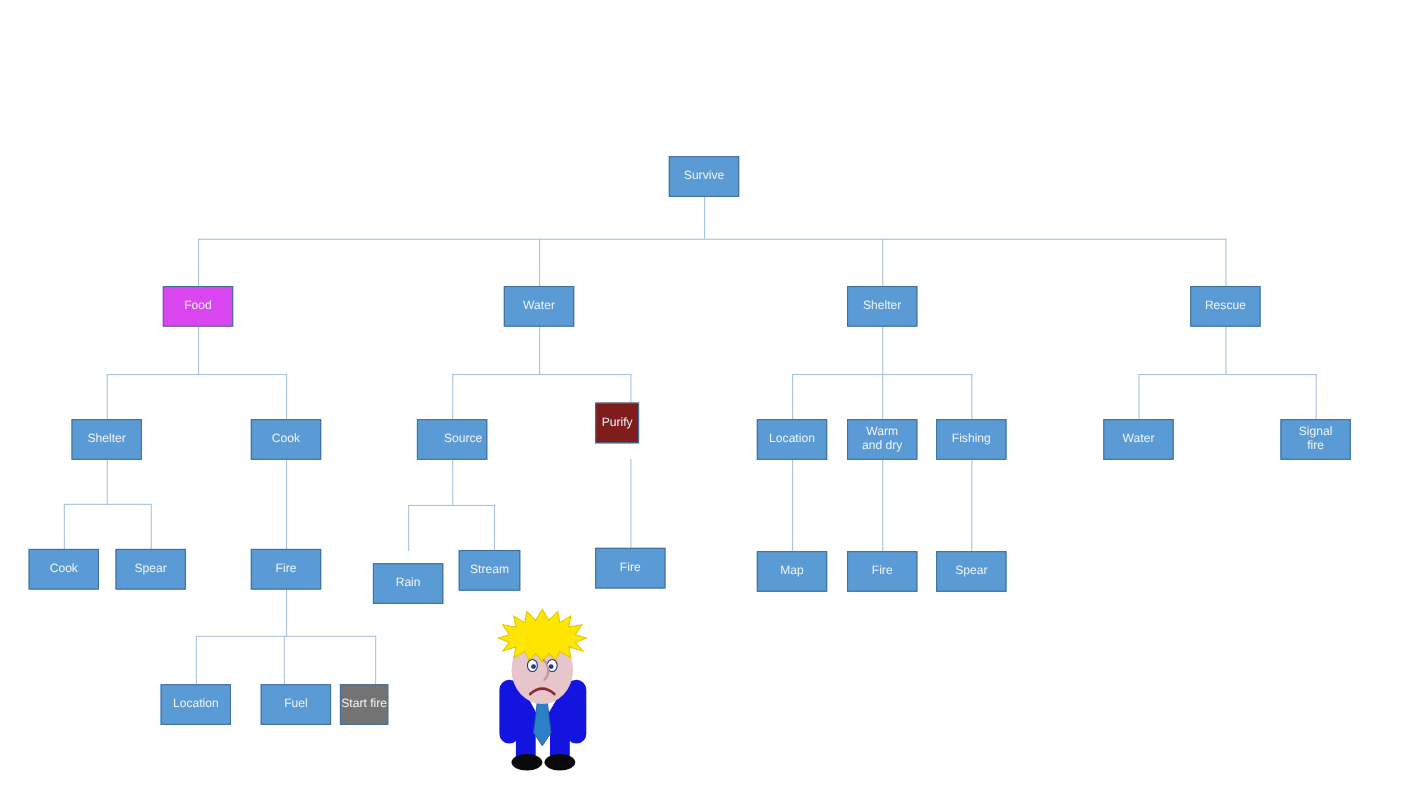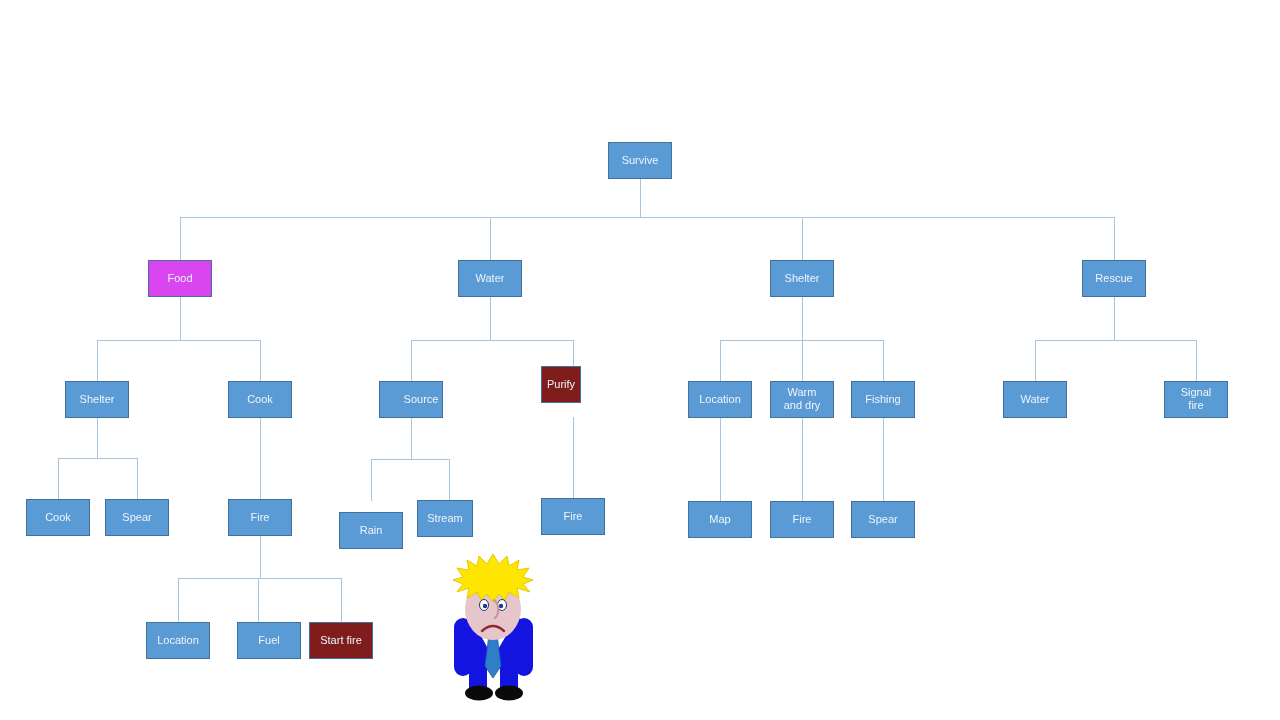--- a/index.html
+++ b/index.html
@@ -96,21 +96,21 @@
       <div class="node" style="left: 105px; top: 498.5px; width: 64px; height: 37px; background: rgb(91, 155, 213); border-color: rgb(65, 113, 156); color: rgb(238, 244, 251);">Spear</div>
       <div class="node" style="left: 228px; top: 498.5px; width: 64px; height: 37px; background: rgb(91, 155, 213); border-color: rgb(65, 113, 156); color: rgb(238, 244, 251);">Fire</div>
       <div class="node" style="left: 339px; top: 499.5px; width: 64px; height: 37px; background: rgb(91, 155, 213); border-color: rgb(65, 113, 156); color: rgb(238, 244, 251); margin-top: 12px;">Rain</div>
       <div class="node" style="left: 417px; top: 499.5px; width: 56px; height: 37px; background: rgb(91, 155, 213); border-color: rgb(65, 113, 156); color: rgb(238, 244, 251);">Stream</div>
       <div class="node" style="left: 541px; top: 497.5px; width: 64px; height: 37px; background: rgb(91, 155, 213); border-color: rgb(65, 113, 156); color: rgb(238, 244, 251);">Fire</div>
       <div class="node" style="left: 688px; top: 500.5px; width: 64px; height: 37px; background: rgb(91, 155, 213); border-color: rgb(65, 113, 156); color: rgb(238, 244, 251);">Map</div>
       <div class="node" style="left: 770px; top: 500.5px; width: 64px; height: 37px; background: rgb(91, 155, 213); border-color: rgb(65, 113, 156); color: rgb(238, 244, 251);">Fire</div>
       <div class="node" style="left: 851px; top: 500.5px; width: 64px; height: 37px; background: rgb(91, 155, 213); border-color: rgb(65, 113, 156); color: rgb(238, 244, 251);">Spear</div>
       <div class="node" style="left: 146px; top: 621.5px; width: 64px; height: 37px; background: rgb(91, 155, 213); border-color: rgb(65, 113, 156); color: rgb(238, 244, 251);">Location</div>
       <div class="node" style="left: 237px; top: 621.5px; width: 64px; height: 37px; background: rgb(91, 155, 213); border-color: rgb(65, 113, 156); color: rgb(238, 244, 251);">Fuel</div>
-      <div class="node" style="left: 309px; top: 621.5px; width: 64px; height: 37px; background: #7f1d1d; border-color: rgb(65, 113, 156); color: rgb(238, 244, 251);">Start fire</div>
+      <div class="node" style="left: 309px; top: 621.5px; width: 44px; height: 37px; background: #737373; border-color: rgb(65, 113, 156); color: rgb(238, 244, 251);">Start fire</div>
     </div>
 
   <svg class="character" width="86" height="150" viewBox="0 0 86 150">
 
     <rect x="3" y="66" width="18" height="58" rx="9" fill="#1414e0"></rect>
     <rect x="64" y="66" width="18" height="58" rx="9" fill="#1414e0"></rect>
     <rect x="13" y="62" width="59" height="48" rx="14" fill="#1414e0"></rect>
     <rect x="18" y="100" width="18" height="40" fill="#1414e0"></rect>
     <rect x="49" y="100" width="18" height="40" fill="#1414e0"></rect>
 

